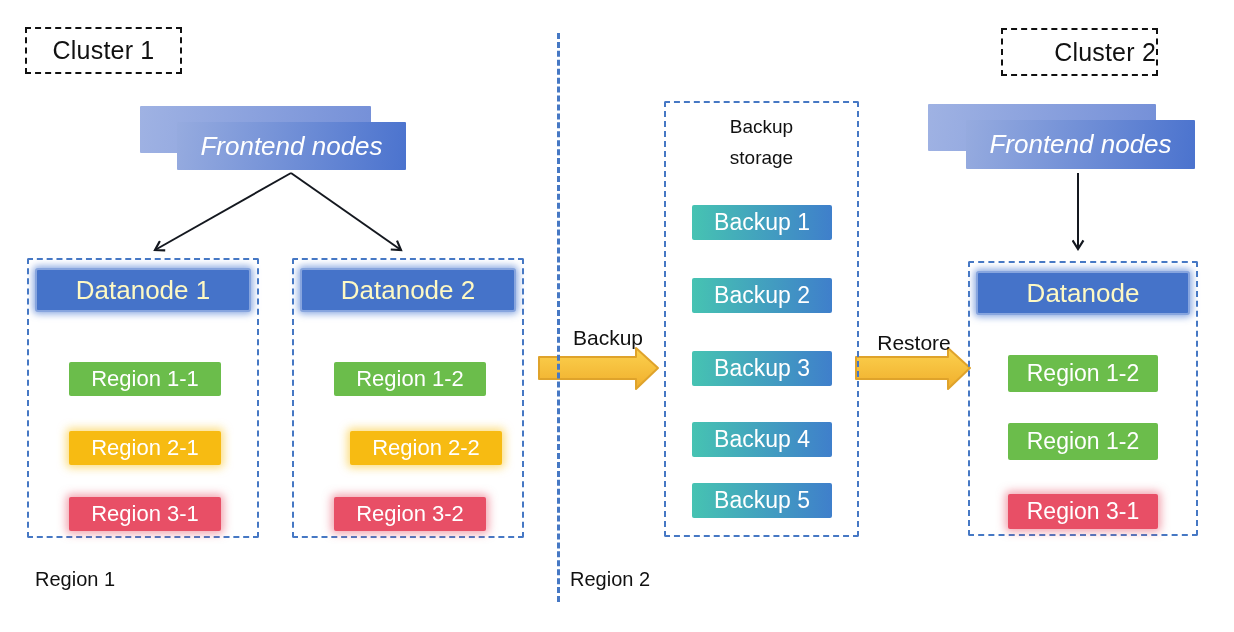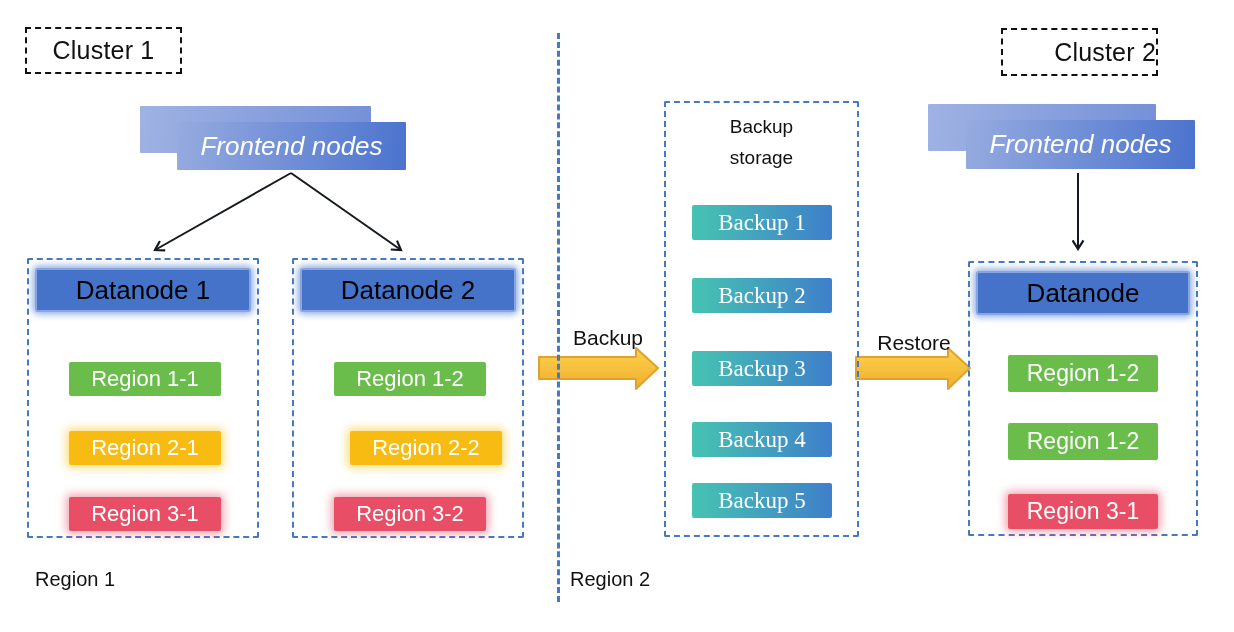--- a/index.html
+++ b/index.html
@@ -26,36 +26,35 @@
   }
 
   
   .node-box{border:2px dashed var(--dashed-blue,#4678C4);border-radius:2px;}
 
   .dn-header{
     position:absolute;left:6px;right:6px;top:8px;height:40px;
     background:var(--node-blue,#4573C9);
     border:2px solid var(--node-border-blue,#87A5DE);border-radius:3px;
     box-shadow:0 0 7px 2px rgba(100,140,215,.75);
-    display:flex;align-items:center;justify-content:center;color:#000000;font-size:26px;
+    display:flex;align-items:center;justify-content:center;color:#fef9c3;font-size:26px;
   }
 
   .badge{
     position:absolute;display:flex;align-items:center;justify-content:center;
     color:#fff;font-size:22px;border-radius:2px;margin-top:16px;
   }
   .badge[data-color="green"]{background:var(--region-green,#6BBD4B);}
   .badge[data-color="yellow"]{background:var(--region-yellow,#F7BB12);box-shadow:0 0 9px 3px rgba(250,195,30,.55);}
   .badge[data-color="red"]{background:var(--region-red,#E84F66);box-shadow:0 0 9px 3px rgba(232,79,102,.5);}
 
   .backup-badge{
     position:absolute;display:flex;align-items:center;justify-content:center;
     color:#fff;font-size:23px;border-radius:2px;
     background:linear-gradient(90deg,var(--backup-teal,#46C3B2),var(--backup-blue,#3F7FCB));
-    font-family:Liberation Serif, serif;
   }
   .storage-title{
     position:absolute;left:0;right:0;top:8px;text-align:center;
     font-size:19px;line-height:31px;width:130px;margin:0 auto;
   }
 
   .divider{border-left:3px dashed var(--dashed-blue,#4678C4);}
 
   .flow-label{font-size:21px;text-align:center;width:90px;}
   .footer-label{font-size:20px;}

